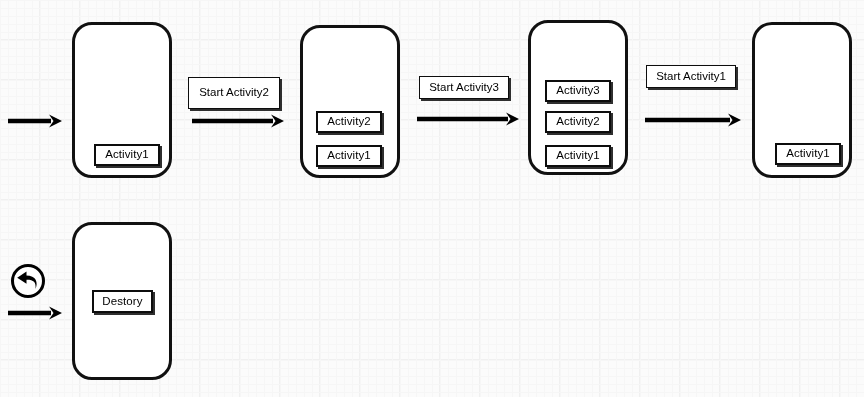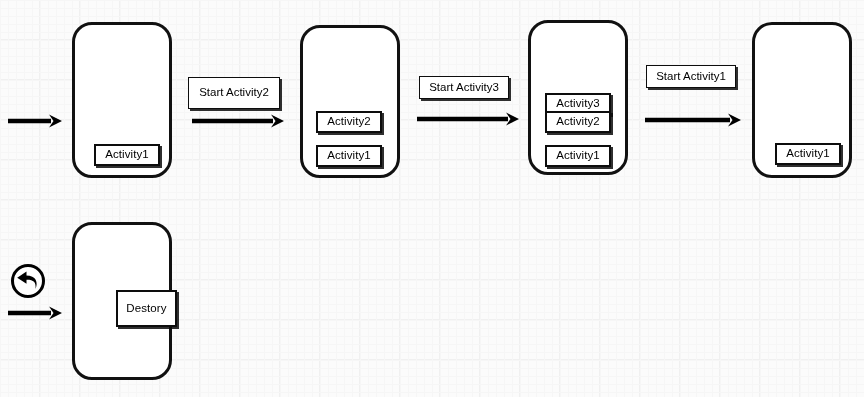--- a/index.html
+++ b/index.html
@@ -82,27 +82,27 @@
 
 <div id="canvas">
   <div id="grid-overlay"></div>
   <div id="layer">
       <div class="stack-container" style="left: 72px; top: 22px; width: 100px; height: 156px;"></div>
       <div class="activity-box" style="left: 94px; top: 144px; width: 66px; height: 22px;">Activity1</div>
       <div class="stack-container" style="left: 300px; top: 25px; width: 100px; height: 153px;"></div>
       <div class="activity-box" style="left: 316px; top: 111px; width: 66px; height: 22px;">Activity2</div>
       <div class="activity-box" style="left: 316px; top: 145px; width: 66px; height: 22px;">Activity1</div>
       <div class="stack-container" style="left: 528px; top: 20px; width: 100px; height: 155px;"></div>
-      <div class="activity-box" style="left: 545px; top: 93px; width: 66px; height: 22px;">Activity3</div>
+      <div class="activity-box" style="left: 545px; top: 80px; width: 66px; height: 22px;">Activity3</div>
       <div class="activity-box" style="left: 545px; top: 111px; width: 66px; height: 22px;">Activity2</div>
       <div class="activity-box" style="left: 545px; top: 145px; width: 66px; height: 22px;">Activity1</div>
       <div class="stack-container" style="left: 752px; top: 22px; width: 100px; height: 156px;"></div>
       <div class="activity-box" style="left: 775px; top: 143px; width: 66px; height: 22px;">Activity1</div>
       <div class="stack-container" style="left: 72px; top: 222px; width: 100px; height: 158px;"></div>
-      <div class="activity-box" style="left: 92px; top: 290px; width: 61px; height: 37px; margin-left: 24px;">Destory</div>
+      <div class="activity-box" style="left: 92px; top: 290px; width: 61px; height: 23px;">Destory</div>
       <div class="arrow" style="left: 8px; top: 114px; width: 54px; height: 14px;"><svg width="54" height="14" viewBox="0 0 54 14">
           <line x1="0" y1="7" x2="43" y2="7" stroke="#000000" stroke-width="4.5"></line>
           <path d="M 54 7 L 41 0.5 L 45.5 7 L 41 13.5 Z" fill="#000000"></path>
         </svg></div>
       <div class="edge-label" style="left: 188px; top: 77px; width: 92px; height: 32px;">Start Activity2</div>
       <div class="arrow" style="left: 192px; top: 114px; width: 92px; height: 14px;"><svg width="92" height="14" viewBox="0 0 92 14">
           <line x1="0" y1="7" x2="81" y2="7" stroke="#000000" stroke-width="4.5"></line>
           <path d="M 92 7 L 79 0.5 L 83.5 7 L 79 13.5 Z" fill="#000000"></path>
         </svg></div>
       <div class="edge-label" style="left: 419px; top: 76px; width: 90px; height: 23px;">Start Activity3</div>

